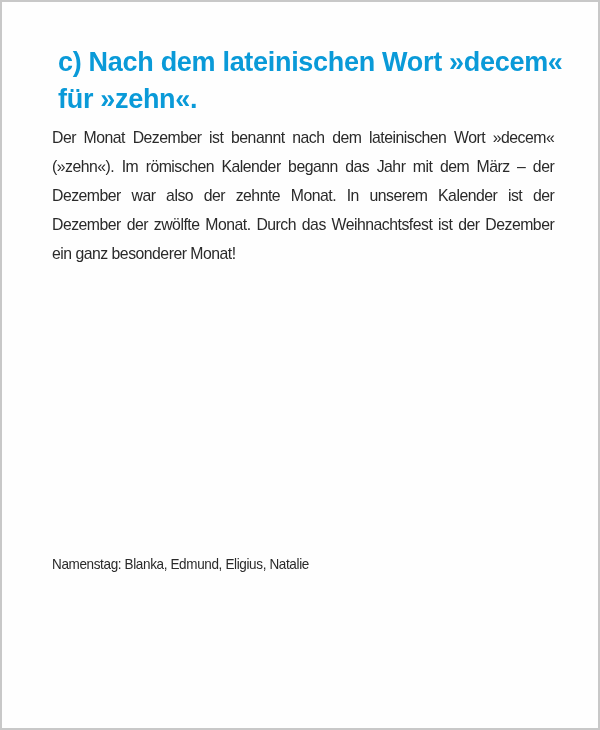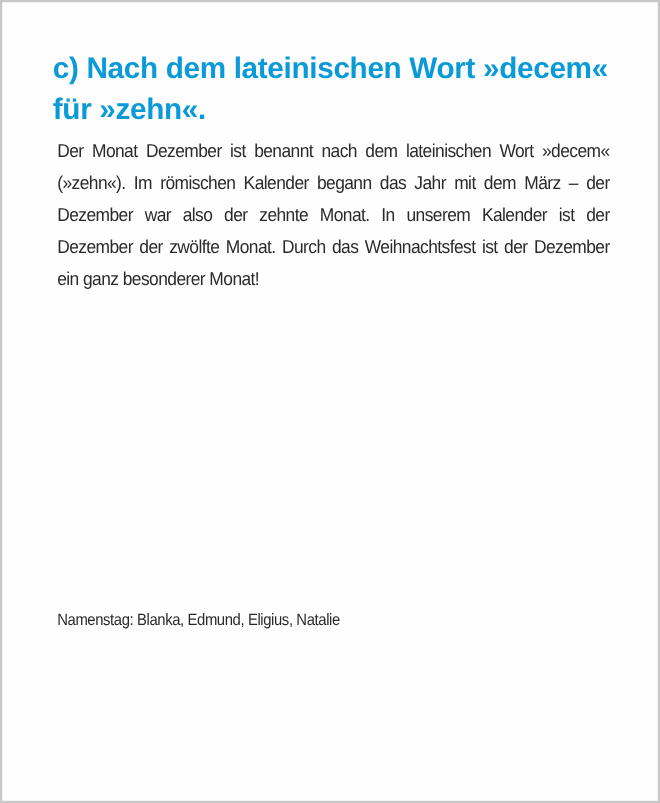--- a/index.html
+++ b/index.html
@@ -17,21 +17,21 @@
       position: absolute;
       left: 0;
       top: 0;
       width: 596px;
       height: 726px;
       border: 2px solid #c8c8c8;
       background: #fefefe;
     }
     .title {
       position: absolute;
-      left: 46px;
+      left: 56px;
       top: 42px;
       width: 520px;
       margin: 0;
       font-family: "Liberation Sans", sans-serif;
       font-weight: bold;
       font-size: 27px;
       line-height: 37px;
       color: #0a9ad8;
       letter-spacing: -0.3px;
     }

